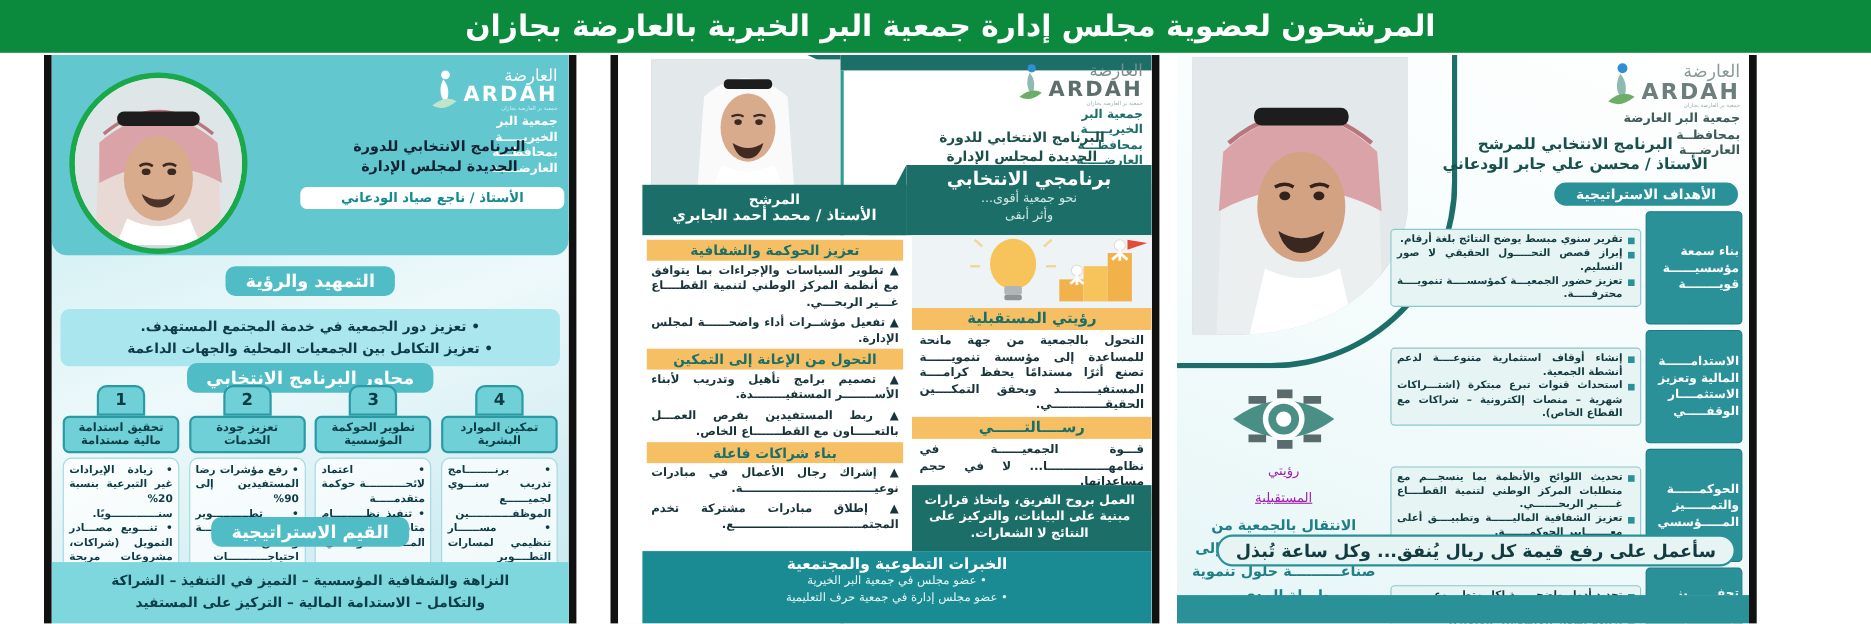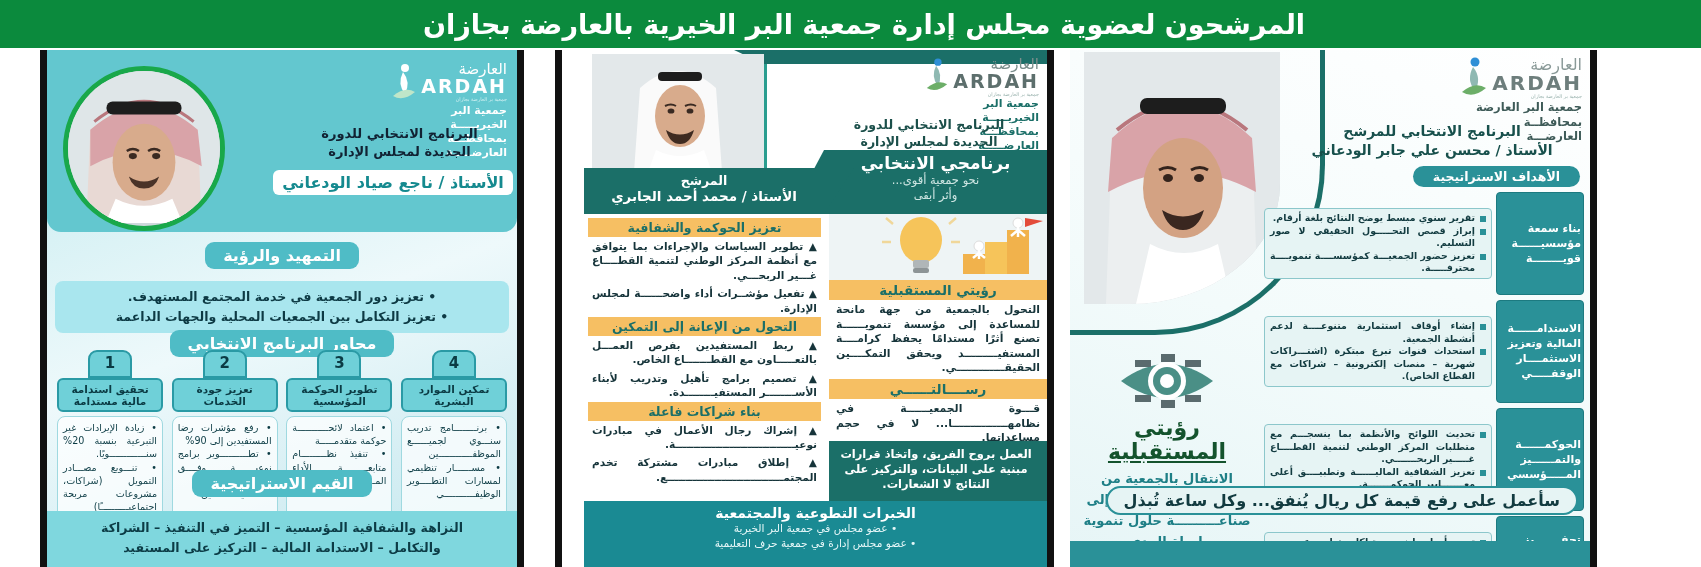--- a/index.html
+++ b/index.html
@@ -31,38 +31,38 @@
   .logo1 .arabic{font-size:11px;line-height:14px;font-weight:bold;letter-spacing:1px;}
   .logo1 .brandbox{display:flex;align-items:flex-start;gap:4px;justify-content:flex-end;}
   .logo1 .ardah{color:#fff;}
   .logo1 .ar-ar{font-size:15px;letter-spacing:2px;line-height:15px;}
   .logo1 .ar-en{font-size:19px;letter-spacing:2px;font-weight:bold;line-height:19px;}
   .logo1 .ar-sub{font-size:5px;color:#cfeff1;letter-spacing:.5px;line-height:6px;}
   .logo1 .leaf{width:26px;height:42px;}
   .sub1{position:absolute;right:10px;top:75px;width:215px;text-align:center;color:#123;
         font-size:13px;line-height:18px;font-weight:bold;}
   .name1{position:absolute;right:4px;top:120px;width:232px;background:#fff;border-radius:6px;
-         text-align:center;padding:3px 4px;font-size:16px;font-weight:bold;color:#158a8f;}
+         text-align:center;padding:3px 4px;font-size:12px;font-weight:bold;color:#158a8f;}
 
   .pill1{margin:12px auto;background:#4fbcc6;color:#fff;border-radius:9px;text-align:center;
          font-weight:bold;font-size:16px;padding:4px 18px;display:table;}
   #p1 .sec-intro{position:absolute;left:8px;right:8px;top:180px;}
   #p1 .introbox{margin-top:6px;background:#a9e6ee;border-radius:8px;padding:6px 8px;}
   #p1 .introbox li{list-style:none;font-size:12.5px;font-weight:bold;color:#0d3a44;line-height:20px;text-align:center;}
   #p1 .axes-title{position:absolute;left:8px;right:8px;top:268px;}
   #p1 .cols{position:absolute;left:10px;right:10px;top:300px;display:flex;gap:8px;justify-content:space-between;}
   .col1{width:106px;position:relative;}
   .numbadge{width:40px;height:24px;margin:0 auto;background:#6fd0d8;border:2px solid #2a9aa5;
             border-radius:9px 9px 0 0;text-align:center;font-size:15px;font-weight:bold;color:#0b3b44;line-height:22px;}
   .colhead{background:#6fd0d8;border:2px solid #2a9aa5;border-radius:6px;text-align:center;
            font-size:10.5px;font-weight:bold;color:#0b3b44;line-height:12px;padding:2px 2px;min-height:26px;
            display:flex;align-items:center;justify-content:center;}
   .colbody{margin-top:4px;background:rgba(255,255,255,.72);border:1px solid #9fd9e0;border-radius:8px;
            padding:4px 5px;min-height:112px;}
-  .colbody li{list-style:none;font-size:9.6px;line-height:13.2px;font-weight:normal;color:#0b3b44;text-align:justify;}
+  .colbody li{list-style:none;font-size:9.6px;line-height:13.2px;font-weight:bold;color:#0b3b44;text-align:justify;}
   #p1 .values-title{position:absolute;left:8px;right:8px;bottom:58px;}
   #p1 .valuesbox{position:absolute;left:0;right:0;bottom:0;background:#7fd7de;padding:7px 10px 9px;}
   #p1 .valuesbox p{margin:0;text-align:center;font-size:12.5px;font-weight:bold;color:#0c3c46;line-height:20px;}
 
   
   #p2{left:555px;width:485px;border-right:7px solid #111;border-left:7px solid #111;}
   #p2 .bg{position:absolute;inset:0;background:#f4f7f7;}
   #p2 .whiteleft{position:absolute;left:0;top:0;bottom:0;width:22px;background:#fff;}
   #p2 .head{position:absolute;left:22px;right:0;top:0;height:118px;background:#fff;}
   .ph2{position:absolute;left:30px;top:4px;width:172px;height:118px;overflow:hidden;background:#cfd8dc;}
@@ -125,21 +125,21 @@
   .goalrow{display:flex;gap:4px;margin-bottom:5px;align-items:stretch;}
   .goallabel{width:82px;background:#2a9198;color:#fff;border:1px solid #1c7a80;border-radius:4px;
              display:flex;align-items:center;justify-content:center;
              font-size:11px;font-weight:bold;line-height:15px;padding:2px;}
   .goalbody{flex:1;background:#e6f4f4;border:1px solid #8cc7cb;border-radius:4px;padding:3px 5px;}
   .goalbody li{list-style:none;font-size:9.4px;line-height:12.6px;font-weight:bold;color:#123b40;text-align:justify;
                position:relative;padding-right:11px;}
   .goalbody li:before{content:"";position:absolute;right:0;top:4px;width:6px;height:6px;background:#2a9198;}
   #p3 .visionwrap{position:absolute;left:12px;top:300px;width:170px;text-align:center;}
   #p3 .eye{width:104px;height:62px;margin:0 auto;}
-  #p3 .vtitle{font-size:22px;font-weight:bold;color:#14532d;line-height:24px;margin-top:4px;}
+  #p3 .vtitle{font-size:12px;font-weight:normal;color:#a21caf;line-height:24px;margin-top:4px;}
   #p3 .vtitle u{text-decoration:underline;}
   #p3 .vtxt{font-size:13px;line-height:21px;font-weight:bold;color:#1e7f86;margin-top:4px;}
   #p3 .closing{position:absolute;right:12px;bottom:52px;background:#e6f4f4;border:2px solid #2a9198;
       border-radius:16px;padding:3px 16px;font-size:16px;font-weight:bold;color:#123b40;}
   #p3 .botbar{position:absolute;left:0;right:0;bottom:0;height:26px;background:#2a9198;}
 
   
   svg{display:block;}
 </style>
 </head>
@@ -347,22 +347,22 @@
             <p>العمل بروح الفريق، واتخاذ قرارات مبنية على البيانات، والتركيز على النتائج لا الشعارات.</p>
           </div>
         </div>
 
         <div class="colR">
           <div class="ghead">تعزيز الحوكمة والشفافية</div>
           <div class="gtxt">▲ تطوير السياسات والإجراءات بما يتوافق مع أنظمة المركز الوطني لتنمية القطــــاع غـــير الربحـــي.</div>
           <div class="gtxt">▲ تفعيل مؤشــرات أداء واضحــــــة لمجلس الإدارة.</div>
 
           <div class="ghead">التحول من الإعانة إلى التمكين</div>
+          <div class="gtxt">▲ تصميم برامج تأهيل وتدريب لأبناء الأســــــــر المستفيــــــــدة.</div>
           <div class="gtxt">▲ ربط المستفيدين بفرص العمـــل بالتعـــــاون مع القطـــــــاع الخاص.</div>
-          <div class="gtxt">▲ تصميم برامج تأهيل وتدريب لأبناء الأســــــــر المستفيــــــــدة.</div>
 
           <div class="ghead">بناء شراكات فاعلة</div>
           <div class="gtxt">▲ إشراك رجال الأعمال في مبادرات نوعيـــــــــــــــــــــــــــــــــة.</div>
           <div class="gtxt">▲ إطلاق مبادرات مشتركة تخدم المجتمــــــــــــــــــــــــــــــــع.</div>
         </div>
       </div>
 
       <div class="footer">
         <div class="ft">الخبرات التطوعية والمجتمعية</div>
         <div class="fl">• عضو مجلس في جمعية البر الخيرية</div>

